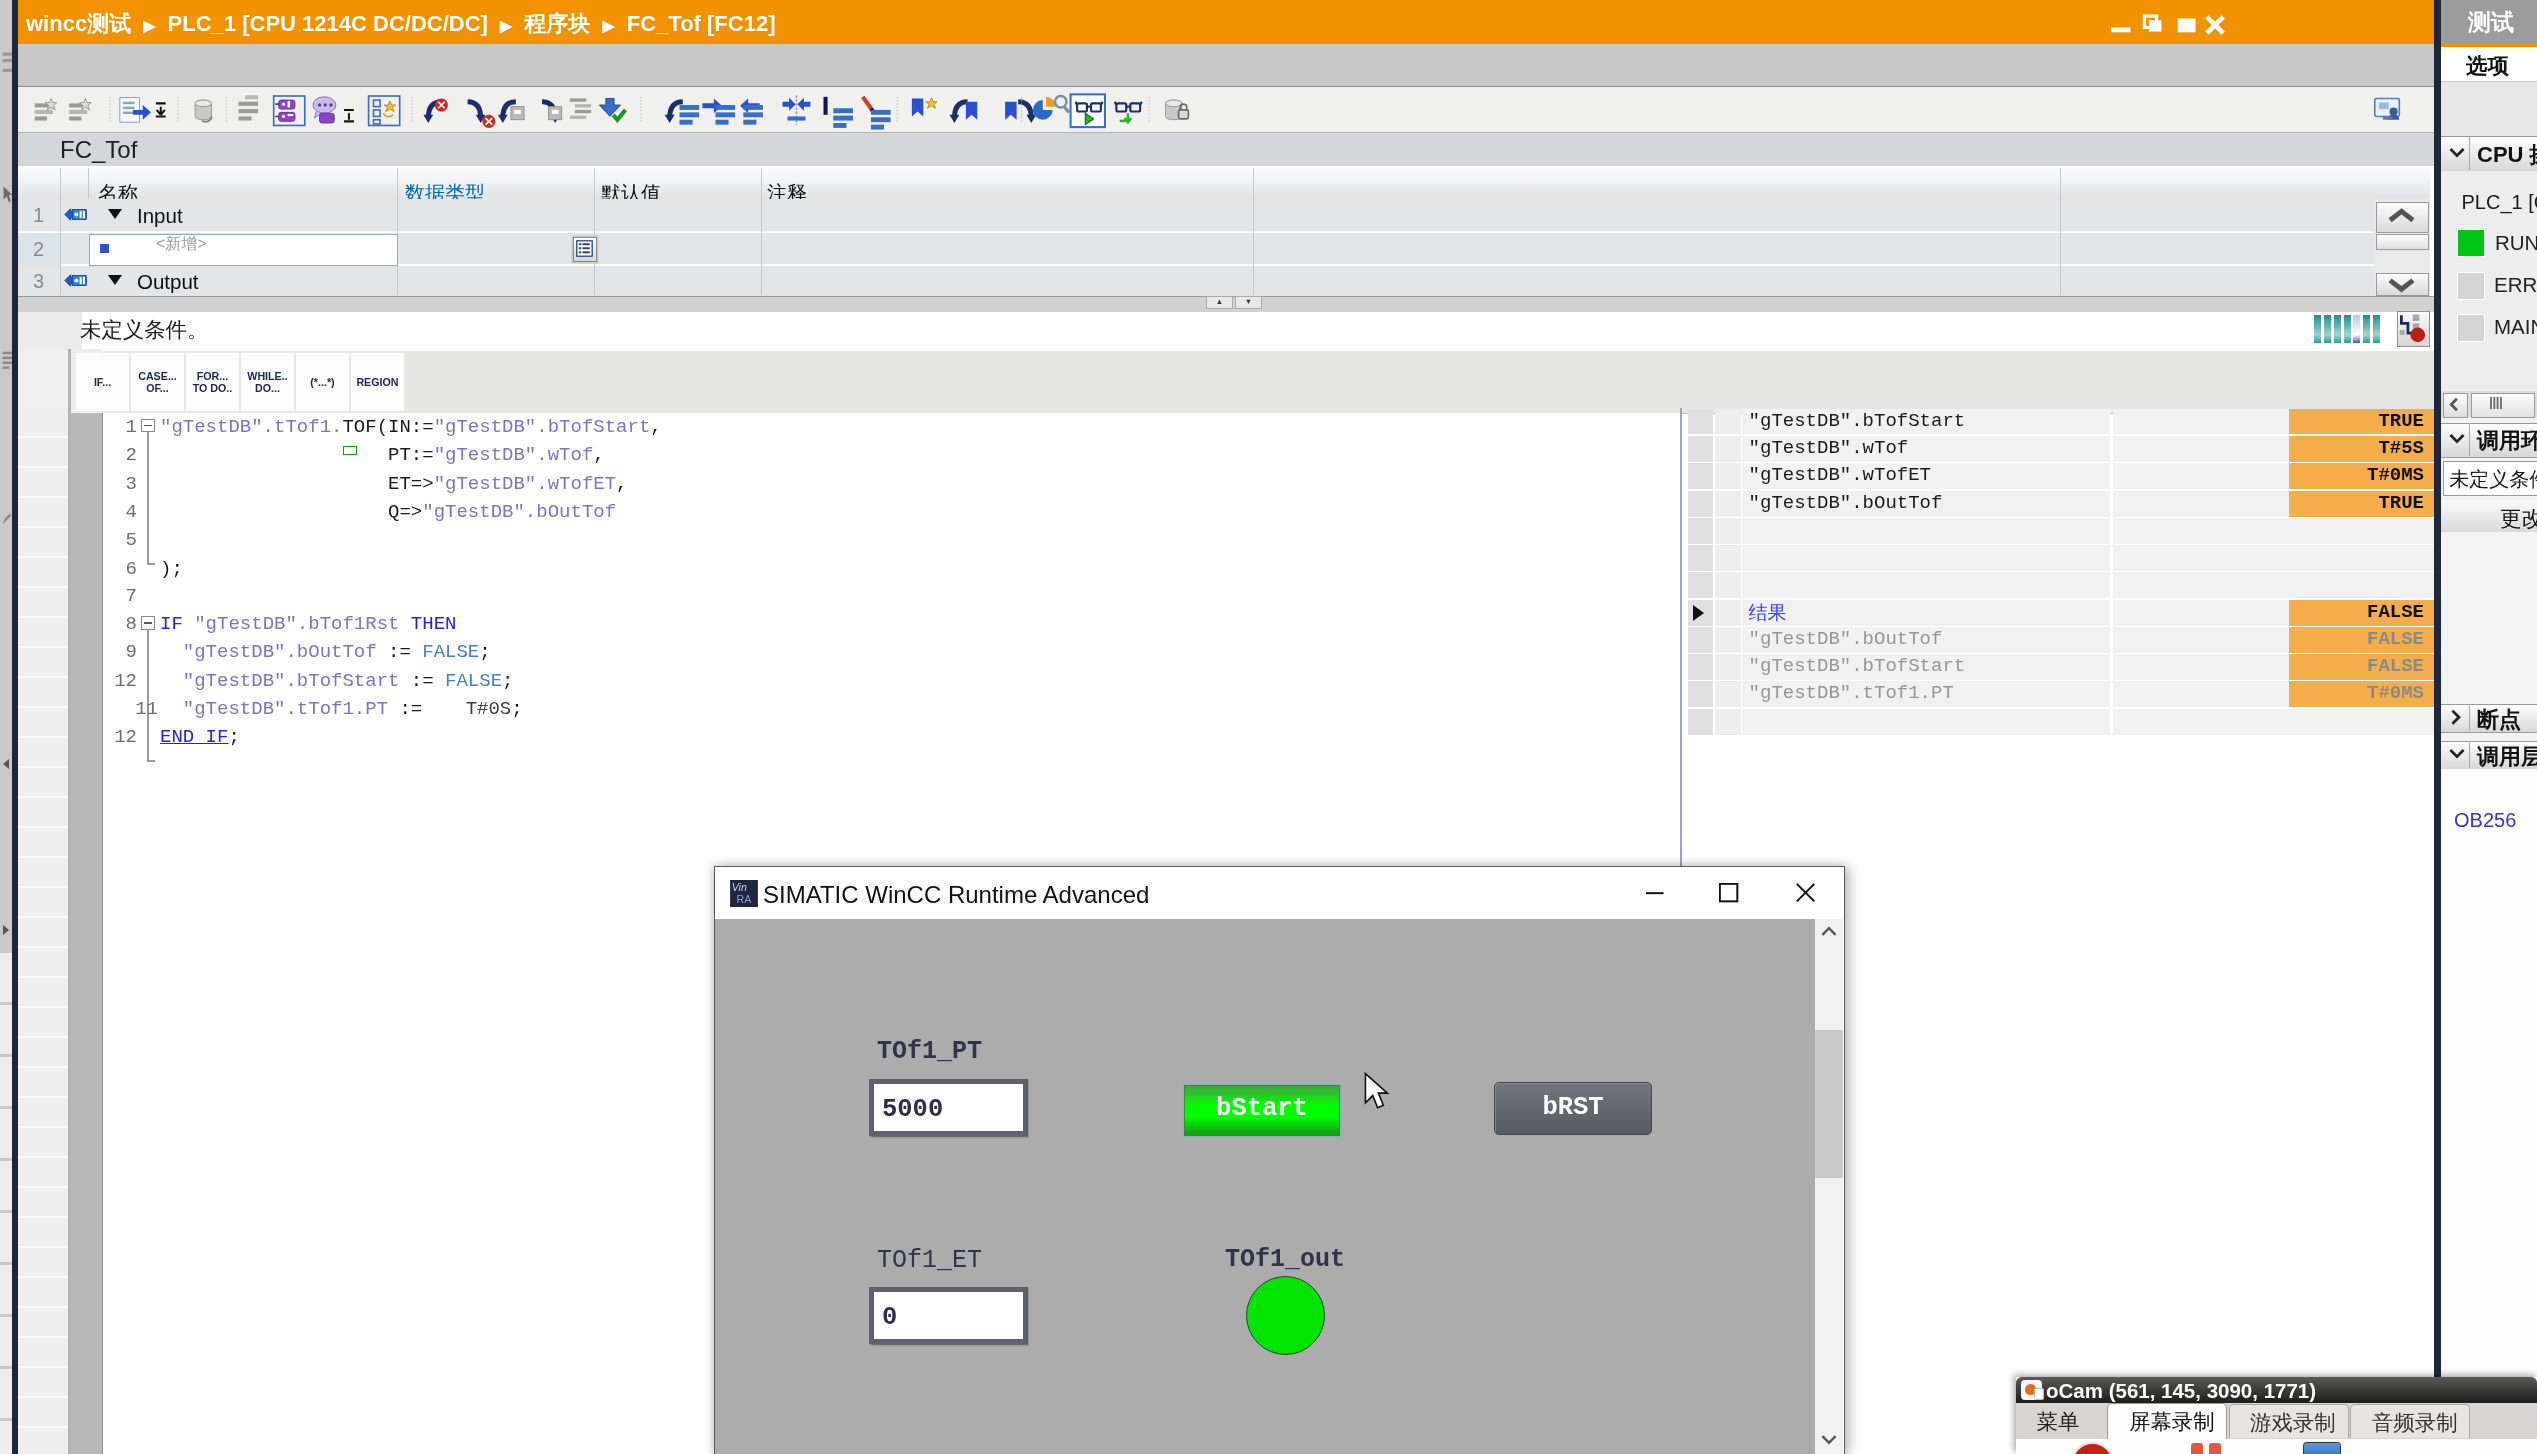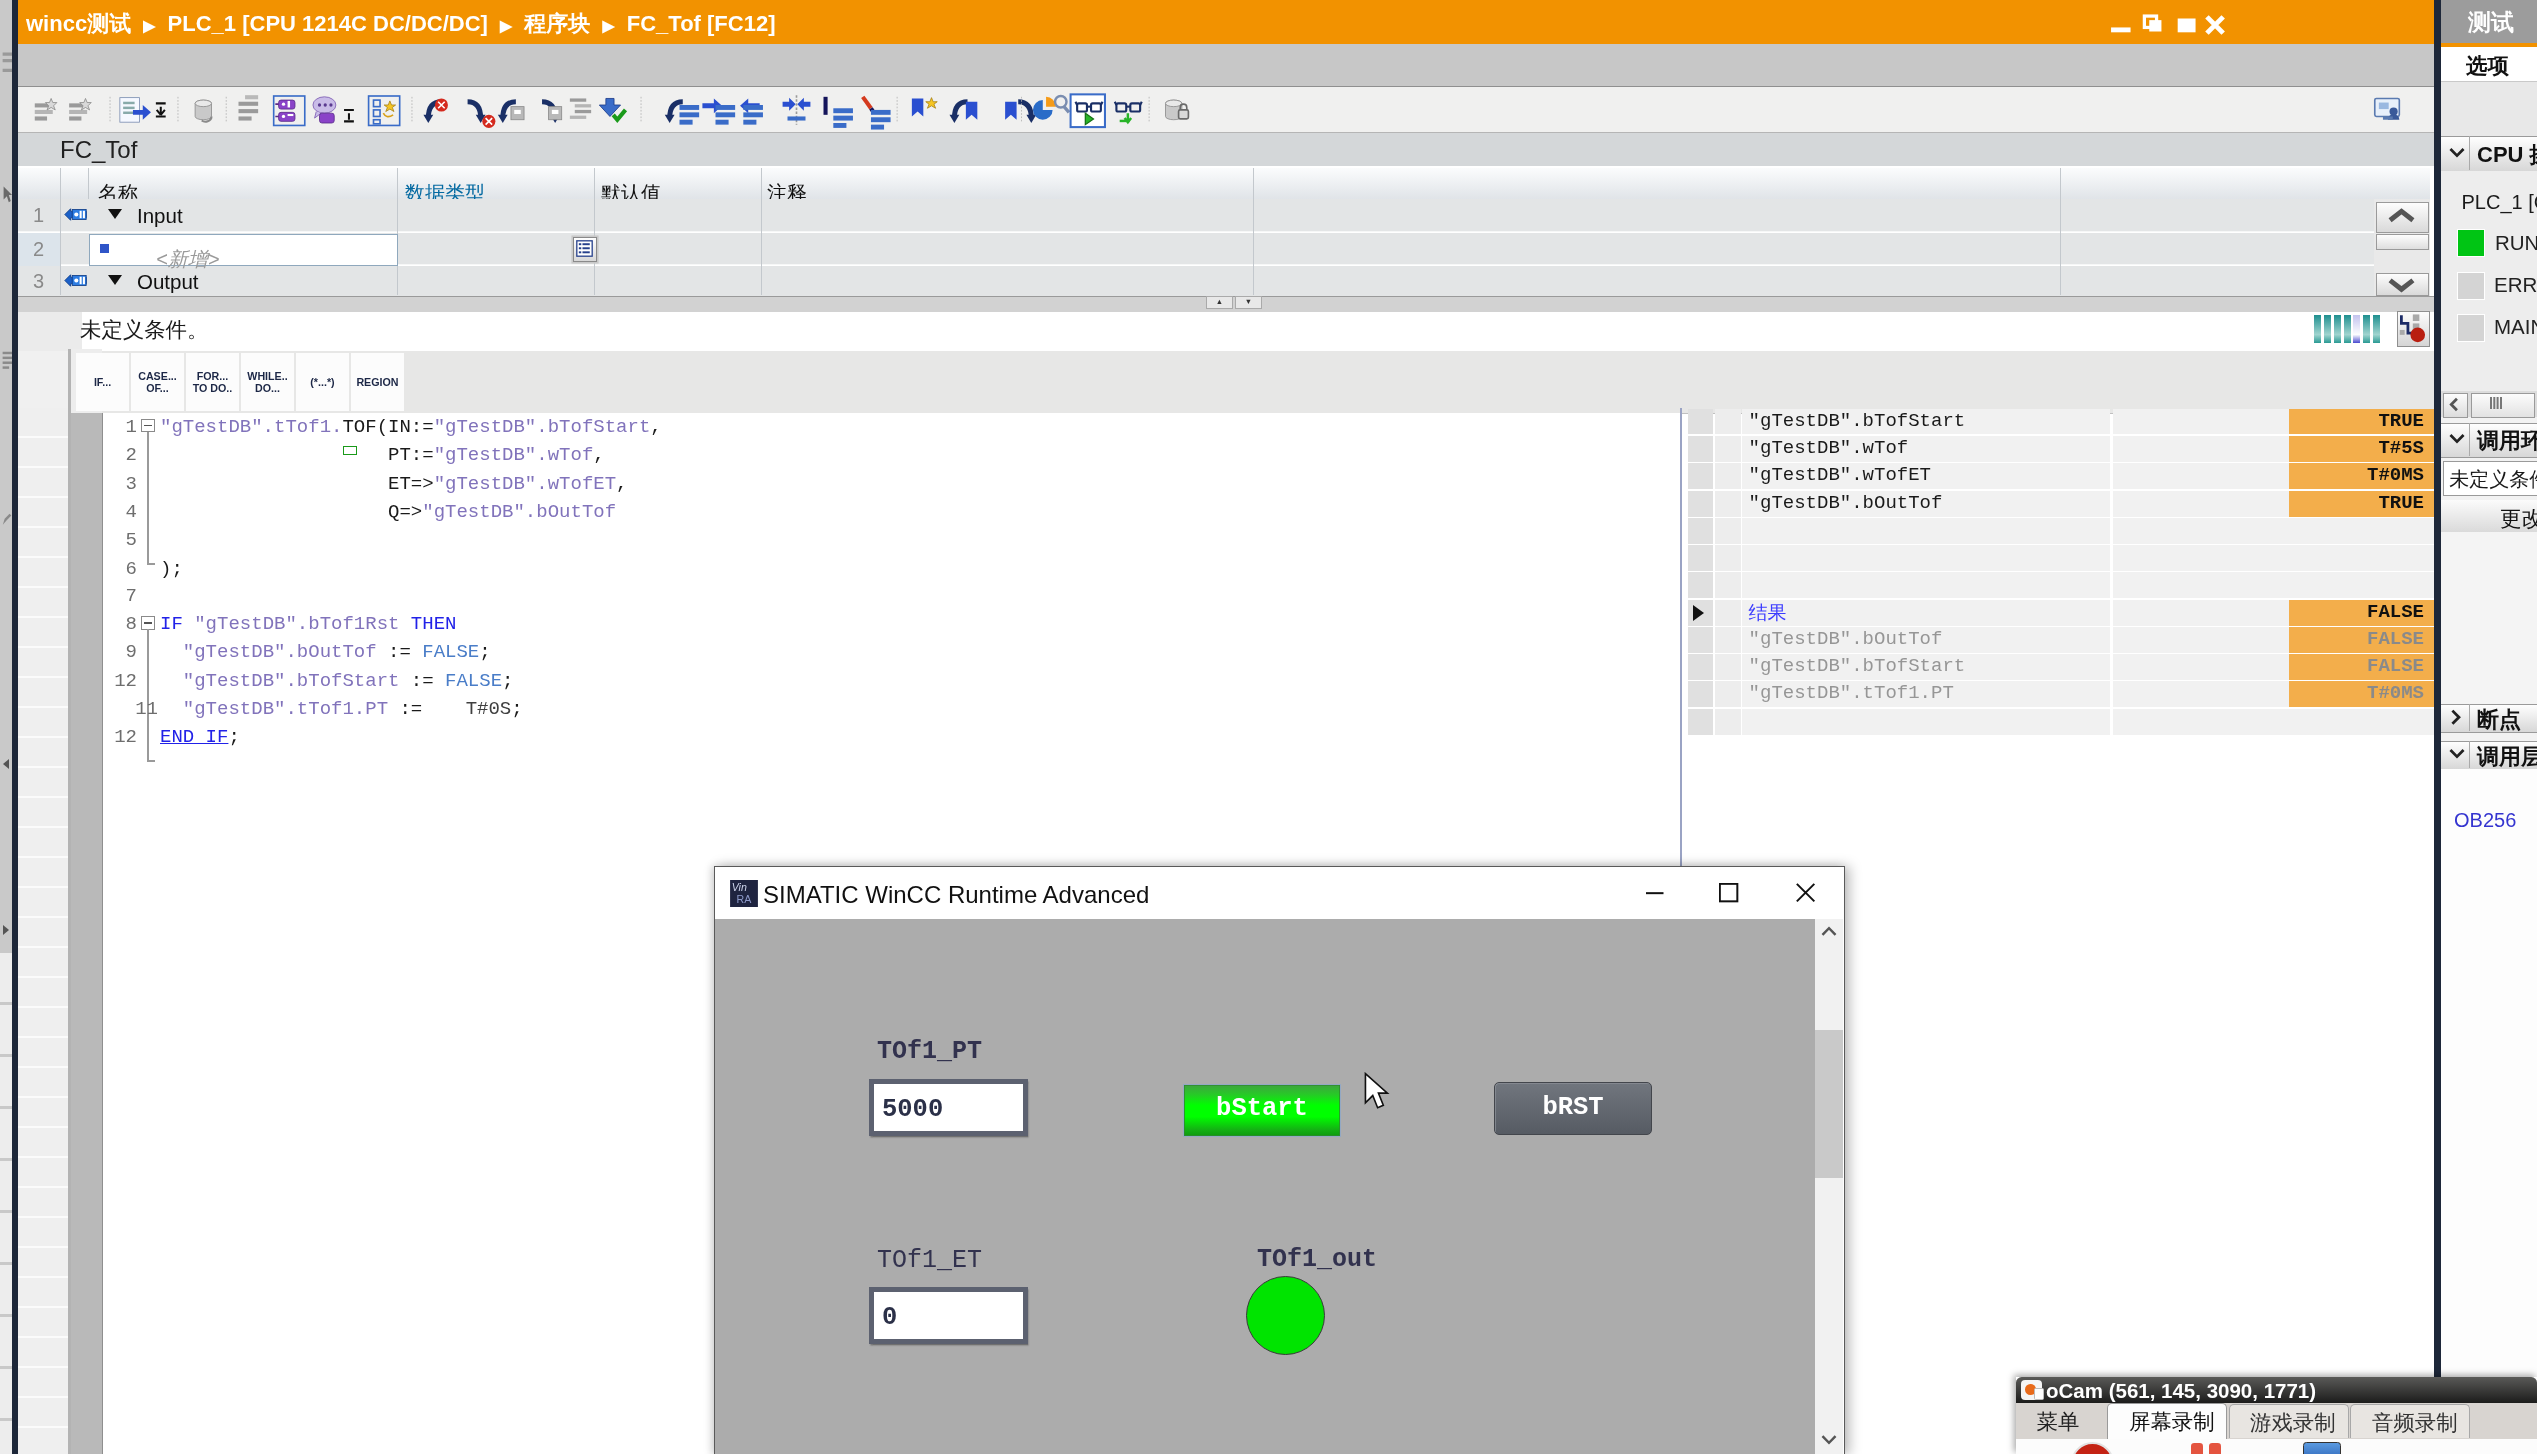--- a/index.html
+++ b/index.html
@@ -270,21 +270,21 @@
     <rect x="11" y="8" width="17" height="12" fill="#2e7de2" stroke="#0c3a86" stroke-width="1"></rect>
     <circle cx="16" cy="14" r="2.5" fill="#fff"></circle>
       <rect x="20" y="9.5" width="2.5" height="9" fill="#fff"></rect>
       <rect x="24" y="9.5" width="2.5" height="9" fill="#fff"></rect>
   </svg>
   <div class="abs" style="left:90px;top:41px;width:0;height:0;border-left:7.4px solid transparent;border-right:7.4px solid transparent;border-top:10px solid #111;"></div>
   <div class="abs" style="left:119px;top:36px;font-size:20.5px;color:#111;">Input</div>
 
   <div class="abs" style="left:71px;top:66px;width:307px;height:30px;background:#fff;border:0.8px solid #8fa8bd;"></div>
   <div class="abs" style="left:82px;top:76px;width:9px;height:9px;background:#2f55c8;"></div>
-  <div class="abs" style="left:138px;top:78px;font-size:20px;color:#9a9a9a;font-style:italic;">&lt;新增&gt;</div>
+  <div class="abs" style="left:138px;top:66px;font-size:16px;color:#9a9a9a;">&lt;新增&gt;</div>
   <div class="abs" style="left:555px;top:69px;width:22px;height:23px;background:linear-gradient(#fefefe,#d8d8d8);border:0.8px solid #8a8a8a;box-shadow:0 0 0 1.6px #c9c9c9;"></div>
   <svg class="abs" style="left:558px;top:72px;" width="17" height="17" viewBox="0 0 21 21">
     <rect x="1" y="1" width="19" height="19" fill="#fff" stroke="#26408c" stroke-width="1.6"></rect>
     <rect x="3.5" y="4" width="3" height="2.4" fill="#26408c"></rect>
       <rect x="8" y="4" width="9" height="2.4" fill="#26408c"></rect>
     <rect x="3.5" y="9" width="3" height="2.4" fill="#26408c"></rect>
       <rect x="8" y="9" width="9" height="2.4" fill="#26408c"></rect>
     <rect x="3.5" y="14" width="3" height="2.4" fill="#26408c"></rect>
       <rect x="8" y="14" width="9" height="2.4" fill="#26408c"></rect>
   </svg>
@@ -602,21 +602,21 @@
   <div class="abs mono" style="left:779px;top:226px;width:158px;text-align:center;font-size:25.5px;font-weight:bold;color:#fff;">bRST</div>
 
   <svg class="abs" style="left:647px;top:205px;" width="28" height="39" viewBox="0 0 34 48">
     <path d="M4 2 L4 38 L13 29 L19 44 L26 41 L20 26 L31 26 Z" fill="#fff" stroke="#111" stroke-width="2"></path>
   </svg>
 
   <div class="abs mono" style="left:162px;top:379px;font-size:25px;font-weight:normal;color:#32324e;">TOf1_ET</div>
   <div class="abs" style="left:154px;top:420px;width:159px;height:57px;background:#fff;border:5px solid #5c6170;box-sizing:border-box;box-shadow:0.8px 1.6px 1.6px rgba(0,0,0,0.35);"></div>
   <div class="abs mono" style="left:167px;top:436px;font-size:25.5px;font-weight:bold;color:#2b3048;">0</div>
 
-  <div class="abs mono" style="left:510px;top:378px;font-size:25px;font-weight:bold;color:#32324e;margin-left:32px;">TOf1_out</div>
+  <div class="abs mono" style="left:510px;top:378px;font-size:25px;font-weight:bold;color:#32324e;">TOf1_out</div>
   <div class="abs" style="left:531px;top:409px;width:79px;height:79px;border-radius:50%;background:#00e400;border:1.6px solid #3a3a3a;box-sizing:border-box;"></div>
 </div>
 
 <div class="abs" id="ocam" style="left:2016px;top:1377px;width:521px;height:77px;box-shadow:-2.5px -2.5px 6.6px rgba(0,0,0,0.35);">
   <div class="abs" style="left:0;top:0;width:521px;height:25.5px;background:linear-gradient(#5a5a58,#1c1c1b);border-radius:5.7px 5.7px 0 0;"></div>
   <div class="abs" style="left:5px;top:3.3px;width:21.4px;height:20px;background:#f5f5f5;border-radius:4.1px;"></div>
   <div class="abs" style="left:9px;top:7.4px;width:10.7px;height:10.7px;background:#e86a1a;border-radius:50%;"></div>
   <div class="abs" style="left:18px;top:10.7px;width:8.2px;height:10px;background:#fdfdfd;border:0.8px solid #bbb;border-radius:1.6px;"></div>
   <div class="abs" style="left:30px;top:1.6px;font-size:20.5px;font-weight:bold;color:#fff;white-space:nowrap;">oCam (561, 145, 3090, 1771)</div>
   <div class="abs" style="left:0;top:25.5px;width:521px;height:36px;background:#d8d4d0;"></div>

